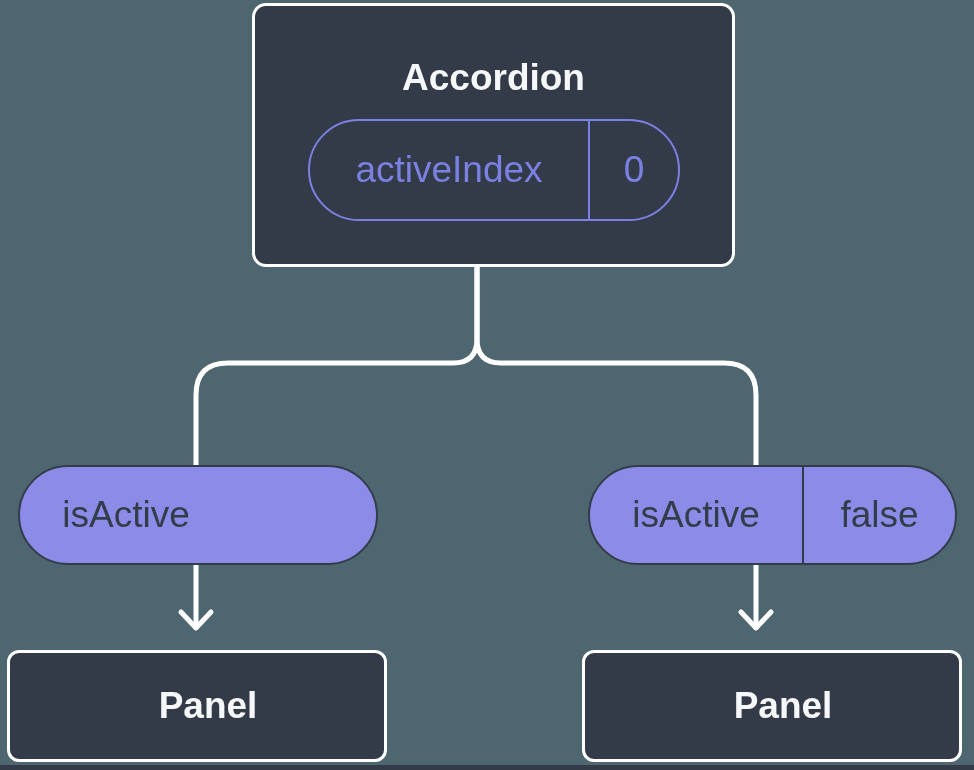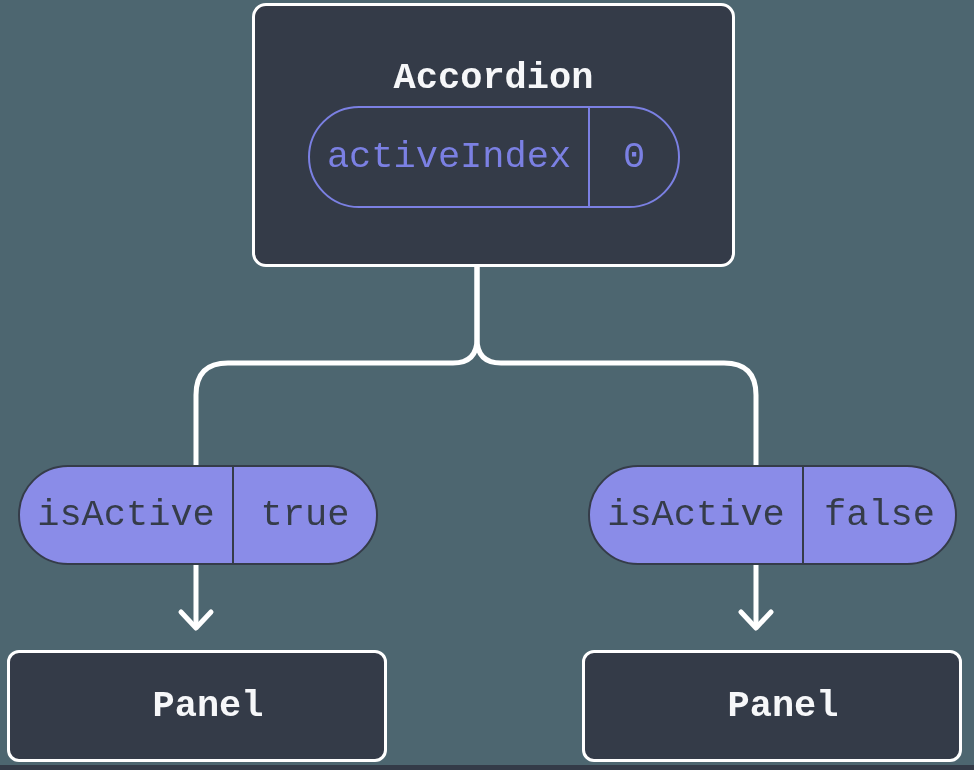--- a/index.html
+++ b/index.html
@@ -1,19 +1,19 @@
 <!DOCTYPE html>
 <html style="--background: #4d6670; --node-fill: #343b48; --node-border: #ffffff; --node-text: #f6f7f9; --pill-fill: #8a8ce8; --pill-ink: #353c49; --accent: #7b80e3; --connector: #ffffff;"><head>
 <meta charset="utf-8">
 <style>
   html,body{margin:0;padding:0;background:#4d6670;}
   .canvas{
     position:relative;width:974px;height:770px;overflow:hidden;
     background:var(--background,#4d6670);
-    font-family:Liberation Mono, monospace;
+    font-family:Liberation Sans, sans-serif;
     -webkit-font-smoothing:antialiased;
   }
   .connector-layer{position:absolute;left:0;top:0;width:974px;height:770px;}
   .connector{stroke:var(--connector,#ffffff);stroke-width:5;fill:none;stroke-linecap:round;stroke-linejoin:round;}
   .node{
     position:absolute;background:var(--node-fill,#343b48);
     border:3px solid var(--node-border,#ffffff);border-radius:14px;
     box-sizing:border-box;
   }
   .node-title{
@@ -49,29 +49,28 @@
     <path class="connector" d="M 477 266 L 477 339 Q 477 363 453 363 L 228 363 Q 196 363 196 395 L 196 466"></path>
     <path class="connector" d="M 477 266 L 477 339 Q 477 363 501 363 L 724 363 Q 756 363 756 395 L 756 466"></path>
     <path class="connector" d="M 196 564 L 196 626"></path>
     <path class="connector" d="M 181 612 L 196 628 L 211 612"></path>
     <path class="connector" d="M 756 564 L 756 626"></path>
     <path class="connector" d="M 741 612 L 756 628 L 771 612"></path>
   </svg>
 
   <div class="node" style="left:252px;top:3px;width:483px;height:264px;">
     <div class="node-title" style="top:49px;">Accordion</div>
-    <div class="prop-pill outline" style="left:53px;top:100px;width:372px;height:102px;">
+    <div class="prop-pill outline" style="left:53px;top:113px;width:372px;height:102px;">
       <div class="prop-cell prop-name" style="width:278px;">activeIndex</div>
       <div class="prop-cell prop-value" style="flex:1;">0</div>
     </div>
   </div>
 
   <div class="prop-pill solid" style="left:18px;top:465px;width:360px;height:100px;">
     <div class="prop-cell prop-name" style="width:212px;">isActive</div>
-    <div class="prop-cell prop-value" style="flex:1;">true</div>
   </div>
 
   <div class="prop-pill solid" style="left:588px;top:465px;width:369px;height:100px;">
     <div class="prop-cell prop-name" style="width:212px;">isActive</div>
     <div class="prop-cell prop-value" style="flex:1;">false</div>
   </div>
 
   <div class="node panel-node" style="left:7px;top:650px;width:380px;height:112px;">
     <div class="panel-label">Panel</div>
   </div>

